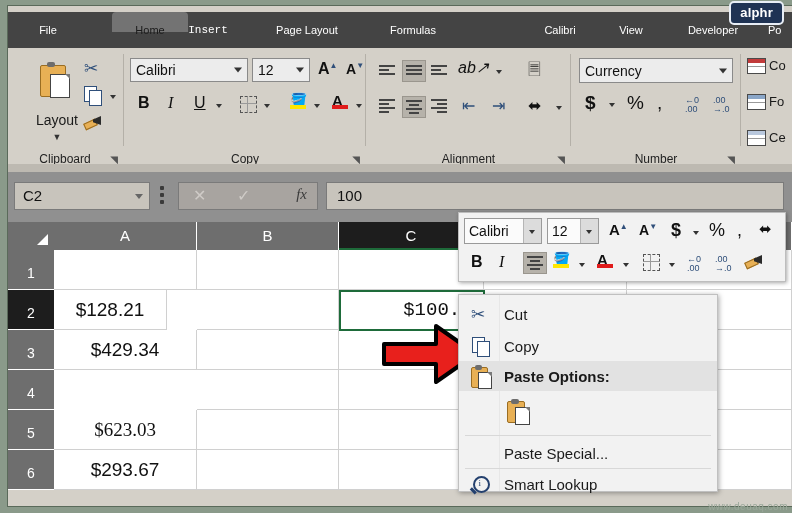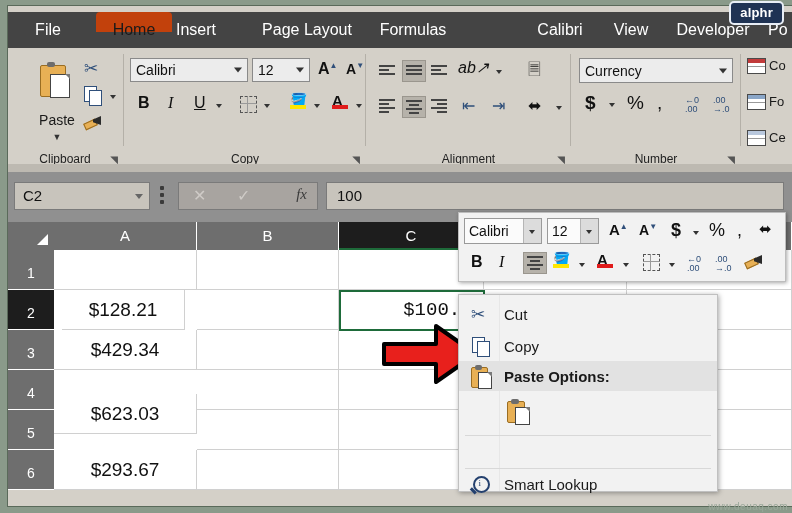--- a/index.html
+++ b/index.html
@@ -12,22 +12,22 @@
   #app{position:relative;width:792px;height:513px;}
 
   
   .frame-bg{position:absolute;left:0;top:0;width:792px;height:513px;background:#8a9a8a;}
   .win{position:absolute;left:8px;top:6px;width:784px;height:500px;background:#d4d0c8;
        box-shadow:0 0 0 1px #5a6a5a;}
 
   
   .tabstrip{position:absolute;left:8px;top:12px;width:784px;height:36px;background:#444444;}
   .tab{position:absolute;top:0;height:20px;line-height:36px;color:#ffffff;
-       font-size:16px;text-align:center;cursor:default;white-space:nowrap;}
-  .tab.active{background:#c2410c;color:#1a1a1a;border-radius:4px 4px 0 0;}
+       font-size:11px;text-align:center;cursor:default;white-space:nowrap;}
+  .tab.active{background:#737373;color:#1a1a1a;border-radius:4px 4px 0 0;margin-left:16px;}
 
   
   .alphr{position:absolute;right:8px;top:1px;background:#1f3354;color:#fff;
          font-size:13px;font-weight:bold;padding:2px 9px 3px;border-radius:5px;
          border:2px solid #e8eef6;letter-spacing:.2px;}
 
   
   .ribbon{position:absolute;left:8px;top:48px;width:784px;height:122px;background:#d4d0c8;}
   .grp{position:absolute;top:0;height:122px;}
   .grp .gsep{position:absolute;right:0;top:6px;bottom:24px;width:1px;background:#b4b0a8;}
@@ -166,40 +166,40 @@
 </head>
 <body>
 
 <div id="app">
   <div class="frame-bg"></div>
   <div class="win"></div>
 
   <div class="tabstrip">
     <div class="tab" style="left:12px;width:56px;">File</div>
     <div class="tab active" style="left:88px;width:76px;">Home</div>
-    <div class="tab" style="left:156px;width:64px;">Insert</div>
+    <div class="tab" style="left:168px;width:64px;font-family:Liberation Mono, monospace;">Insert</div>
     <div class="tab" style="left:236px;width:126px;">Page Layout</div>
     <div class="tab" style="left:362px;width:86px;">Formulas</div>
     <div class="tab" style="left:512px;width:80px;">Calibri</div>
     <div class="tab" style="left:594px;width:58px;">View</div>
     <div class="tab" style="left:652px;width:106px;">Developer</div>
     <div class="tab" style="left:760px;width:30px;text-align:left;">Po</div>
   </div>
   <div class="alphr">alphr</div>
 
   <div class="ribbon">
 
     <div class="grp" style="left:4px;width:112px;">
       <div class="pasteBtn">
         <div class="clipboard" style="left:14px;top:6px;width:34px;height:40px;">
           <div class="cb-body" style="width:24px;height:30px;"></div>
           <div class="cb-clip" style="left:7px;"></div>
           <div class="cb-page" style="left:10px;top:12px;width:18px;height:22px;"></div>
         </div>
-        <div class="lbl">Paste</div>
+        <div class="lbl">Layout</div>
         <div class="car">▼</div>
       </div>
 
       <div class="smallbtn" style="left:72px;top:10px;">
         <span class="scissors" style="left:0;top:0;">✂</span>
       </div>
       <div class="smallbtn" style="left:72px;top:38px;">
         <span class="copyic" style="left:0;top:0;width:18px;height:20px;">
           <span class="p1"></span>
             <span class="p2"></span>
@@ -383,38 +383,38 @@
     <div class="rowh" style="top:148px;">4</div>
     <div class="rowh" style="top:188px;">5</div>
     <div class="rowh" style="top:228px;">6</div>
 
     <div class="cell acol" style="left:46px;top:28px;width:143px;"></div>
     <div class="cell" style="left:189px;top:28px;width:142px;"></div>
     <div class="cell ccol" style="left:331px;top:28px;width:145px;"></div>
     <div class="cell" style="left:476px;top:28px;width:143px;"></div>
     <div class="cell" style="left:619px;top:28px;width:165px;"></div>
 
-    <div class="cell acol" style="left:54px;top:68px;width:123px;">$128.21</div>
+    <div class="cell acol" style="left:46px;top:68px;width:113px;">$128.21</div>
     <div class="cell" style="left:189px;top:68px;width:142px;"></div>
     <div class="cell ccol" style="left:331px;top:68px;width:145px;">$100.00</div>
     <div class="cell" style="left:476px;top:68px;width:143px;"></div>
     <div class="cell" style="left:619px;top:68px;width:165px;"></div>
 
     <div class="cell acol" style="left:46px;top:108px;width:143px;">$429.34</div>
     <div class="cell" style="left:189px;top:108px;width:142px;"></div>
     <div class="cell ccol" style="left:331px;top:108px;width:145px;"></div>
     <div class="cell" style="left:476px;top:108px;width:143px;"></div>
     <div class="cell" style="left:619px;top:108px;width:165px;"></div>
 
     <div class="cell" style="left:189px;top:148px;width:142px;"></div>
     <div class="cell ccol" style="left:331px;top:148px;width:145px;"></div>
     <div class="cell" style="left:476px;top:148px;width:143px;"></div>
     <div class="cell" style="left:619px;top:148px;width:165px;"></div>
 
-    <div class="cell acol" style="left:46px;top:172px;width:143px;">$623.03</div>
+    <div class="cell acol" style="left:46px;top:188px;width:143px;font-family:Liberation Serif, serif;">$623.03</div>
     <div class="cell" style="left:189px;top:188px;width:142px;"></div>
     <div class="cell ccol" style="left:331px;top:188px;width:145px;"></div>
     <div class="cell" style="left:476px;top:188px;width:143px;"></div>
     <div class="cell" style="left:619px;top:188px;width:165px;"></div>
 
     <div class="cell acol" style="left:46px;top:228px;width:143px;">$293.67</div>
     <div class="cell" style="left:189px;top:228px;width:142px;"></div>
     <div class="cell ccol" style="left:331px;top:228px;width:145px;"></div>
     <div class="cell" style="left:476px;top:228px;width:143px;"></div>
     <div class="cell" style="left:619px;top:228px;width:165px;"></div>
@@ -504,20 +504,23 @@
       <span class="clipboard" style="left:48px;top:6px;width:24px;height:26px;">
         <div class="cb-body" style="width:16px;height:20px;top:2px;"></div>
         <div class="cb-clip" style="left:4px;width:8px;"></div>
         <div class="cb-page" style="left:8px;top:8px;width:13px;height:16px;"></div>
       </span>
       <span class="ilabel"></span>
     </div>
 
     <div class="ctxsep" style="top:140px;"></div>
 
+    <div class="ctxitem" style="top:143px;">
+      <span class="ilabel">Paste Special...</span>
+    </div>
 
     <div class="ctxsep" style="top:173px;"></div>
 
     <div class="ctxitem" style="top:174px;">
       <span class="magn" style="left:12px;top:7px;width:20px;height:18px;">
         <span class="ring"></span>
           <span class="hand"></span>
           <span class="ii">i</span>
       </span>
       <span class="ilabel">Smart Lookup</span>

